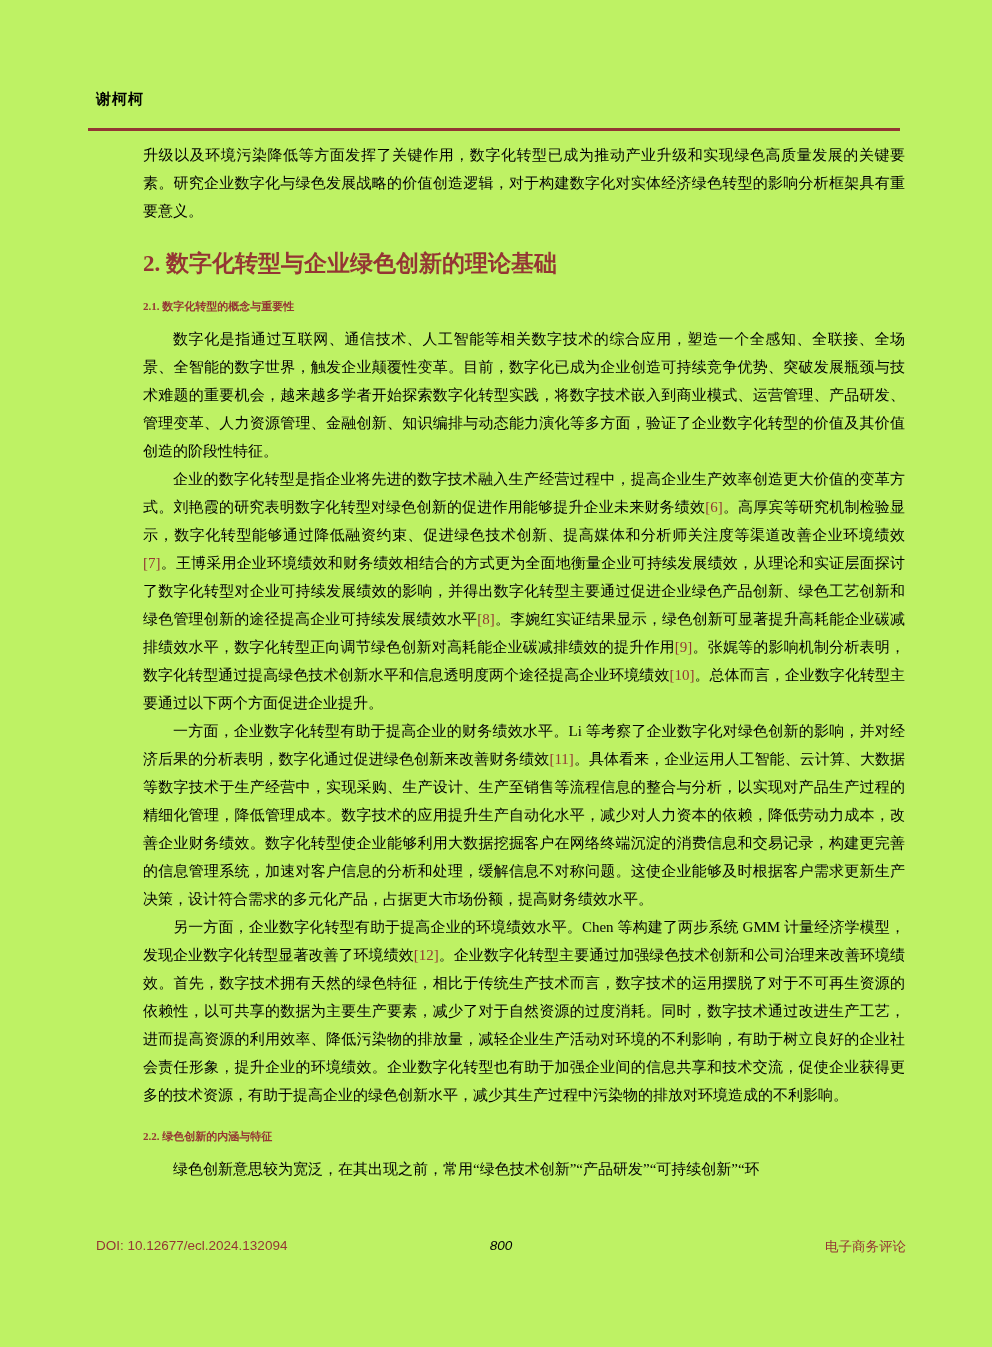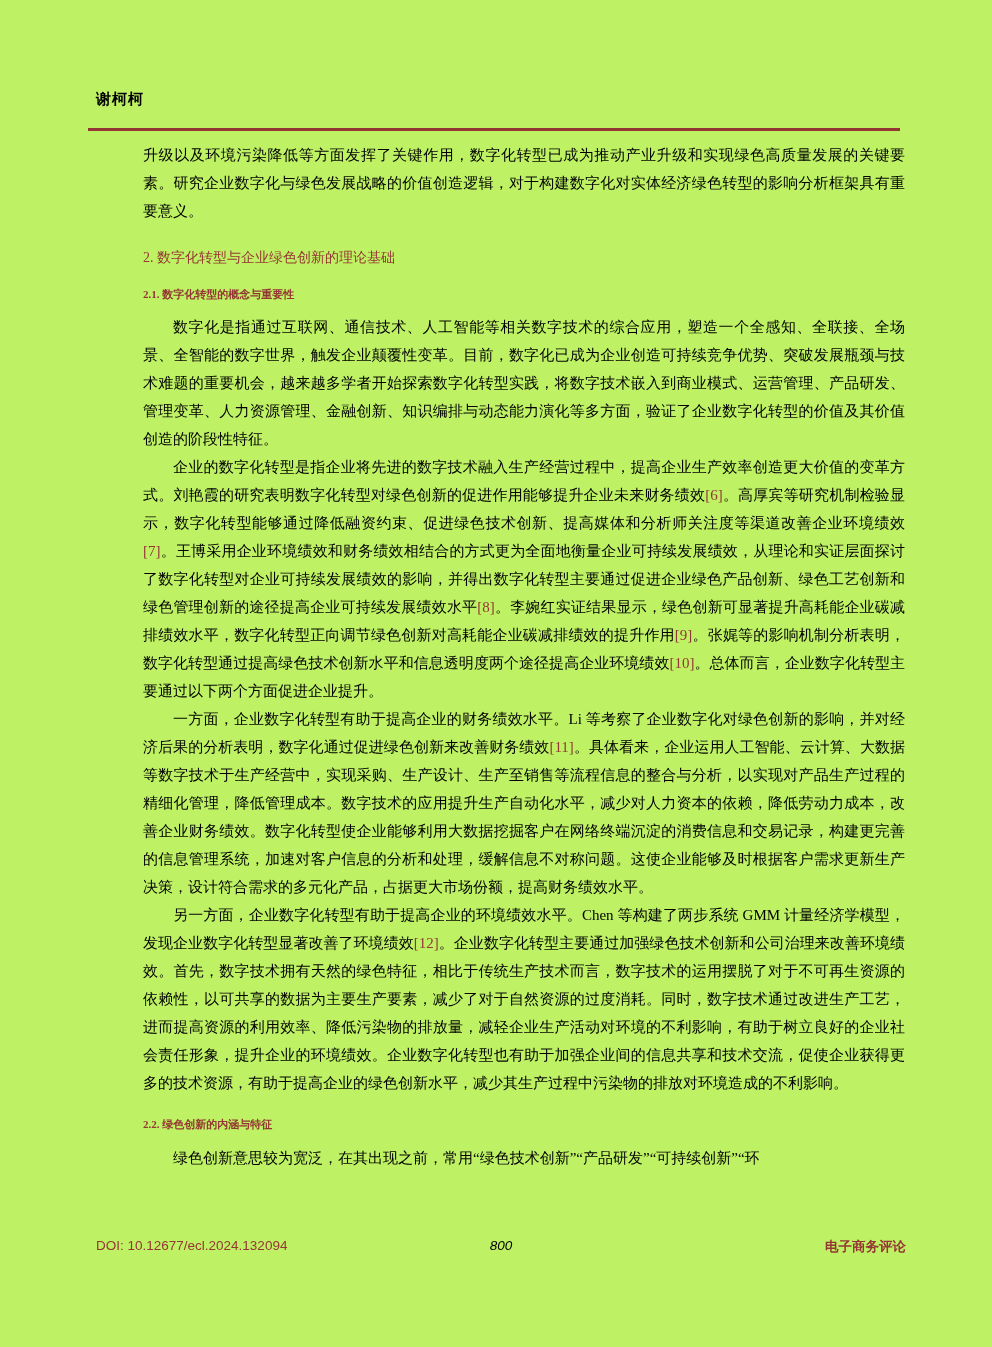--- a/index.html
+++ b/index.html
@@ -35,22 +35,22 @@
     left: 143px;
     width: 762px;
     font-size: 15px;
     line-height: 28px;
     text-align: justify;
   }
   .para { margin: 0; text-indent: 2em; }
   .para.no-indent { text-indent: 0; }
   .h2 {
     margin: 24px 0 12px 0;
-    font-size: 14px;
-    font-weight: normal;
+    font-size: 23px;
+    font-weight: bold;
     color: #943634;
     line-height: 1.3;
   }
   .h3 {
     margin: 20px 0 12px 0;
     font-size: 11px;
     font-weight: bold;
     color: #943634;
     line-height: 1.3;
   }
@@ -79,21 +79,21 @@
     top: 0;
     transform: translateX(-50%);
     color: #000000;
     font-style: italic;
   }
   .footer .journal {
     position: absolute;
     right: 0;
     top: 0;
     color: #943634;
-    font-weight: bold;
+    font-weight: normal;
   }
 </style>
 </head>
 <body>
 
 <div class="page">
 
   <div class="running-header">
     <span>谢柯柯</span>
   </div>

